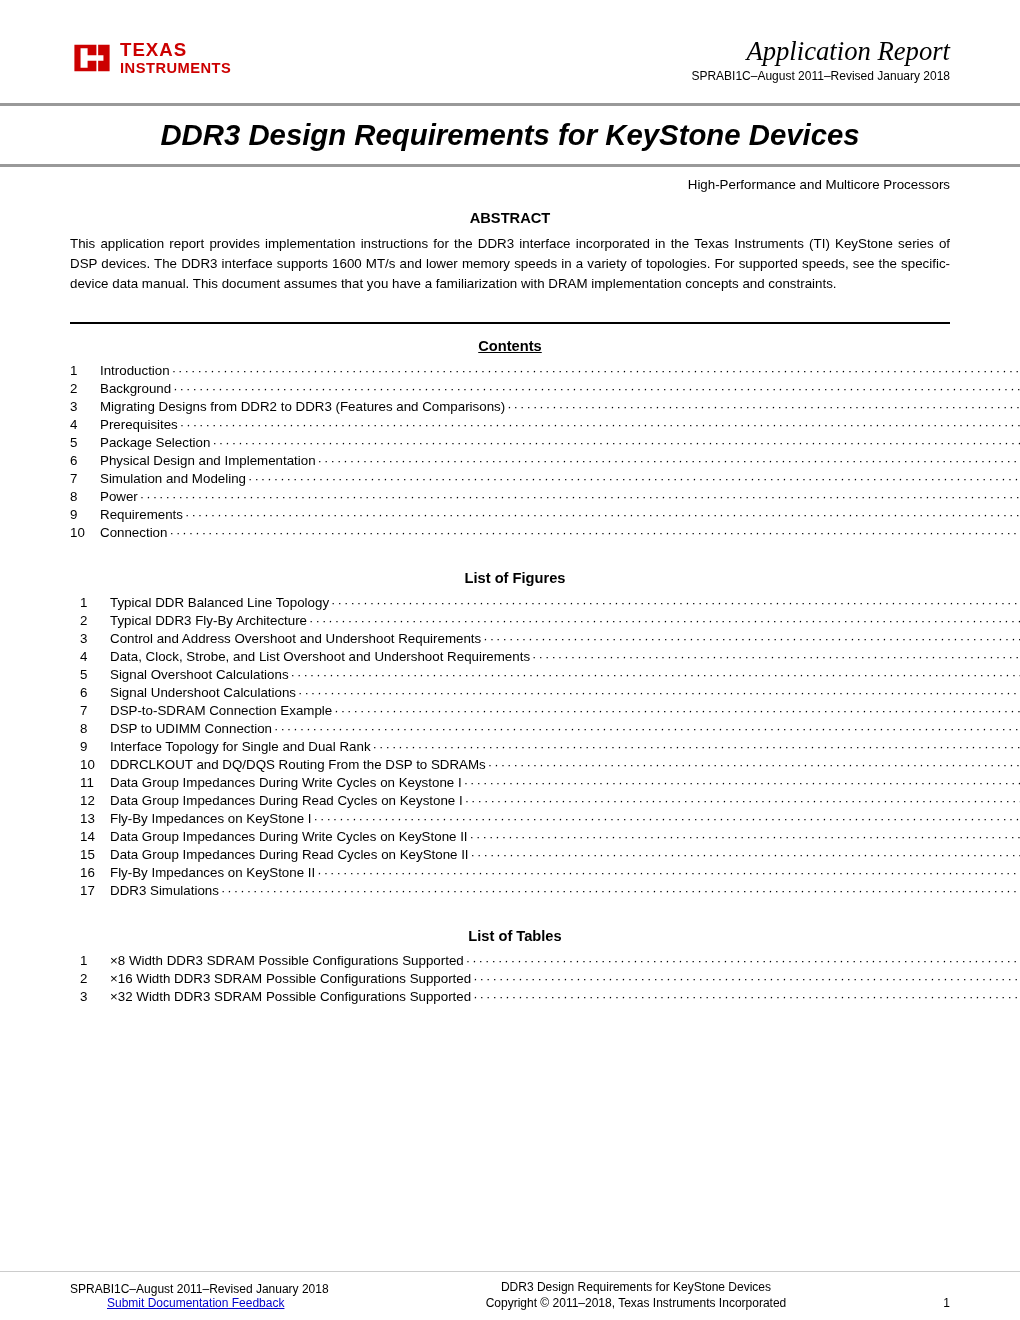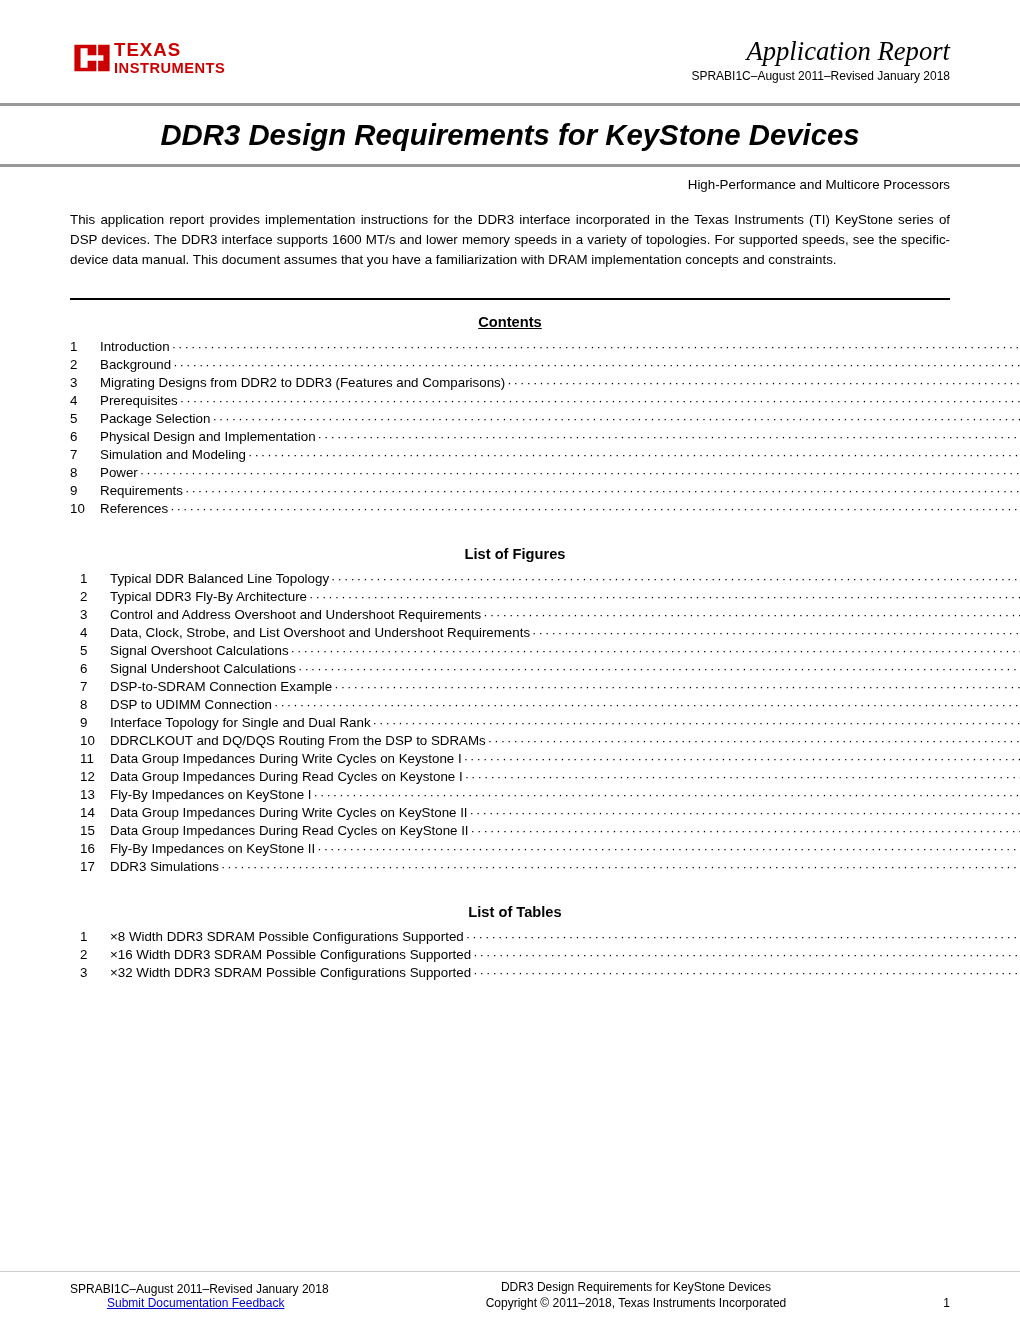--- a/index.html
+++ b/index.html
@@ -21,20 +21,21 @@
     }
     .header-area {
       display: flex;
       justify-content: space-between;
       align-items: flex-start;
       padding: 36px 70px 10px 70px;
     }
     .ti-logo {
       display: flex;
       align-items: center;
+      gap: 6px;
     }
     .ti-icon {
       width: 44px;
       height: 44px;
     }
     .ti-text {
       display: flex;
       flex-direction: column;
       font-weight: bold;
       font-size: 14pt;
@@ -209,20 +210,21 @@
 
   <div class="doc-title-bar">
     <div class="doc-title">DDR3 Design Requirements for KeyStone Devices</div>
   </div>
 
   <div class="subtitle-line">
     <span>High-Performance and Multicore Processors</span>
   </div>
 
   <div class="abstract-section">
+    <div class="abstract-title">ABSTRACT</div>
     <div class="abstract-text">This application report provides implementation instructions for the DDR3 interface incorporated in the Texas Instruments (TI) KeyStone series of DSP devices. The DDR3 interface supports 1600 MT/s and lower memory speeds in a variety of topologies. For supported speeds, see the specific-device data manual. This document assumes that you have a familiarization with DRAM implementation concepts and constraints.</div>
   </div>
 
   <hr class="divider">
 
   <div class="toc-section">
     <div class="toc-title">Contents</div>
     <div id="toc-container">
         <div class="toc-row">
           <span class="num">1</span>
@@ -283,21 +285,21 @@
         <div class="toc-row">
           <span class="num">9</span>
           <span class="label-dots">
             <span class="entry-label">Requirements</span>
             <span class="dot-fill" style="letter-spacing: 2px; overflow: hidden; display: inline-block; max-width: 100%; vertical-align: baseline;">········································································································································································································</span>
           </span>
         </div>
         <div class="toc-row">
           <span class="num">10</span>
           <span class="label-dots">
-            <span class="entry-label">References</span>
+            <span class="entry-label">Connection</span>
             <span class="dot-fill" style="letter-spacing: 2px; overflow: hidden; display: inline-block; max-width: 100%; vertical-align: baseline;">········································································································································································································</span>
           </span>
         </div>
       </div>
   </div>
 
   <div class="list-section">
     <div class="list-title">List of Figures</div>
     <div id="figures-container">
         <div class="toc-row">

